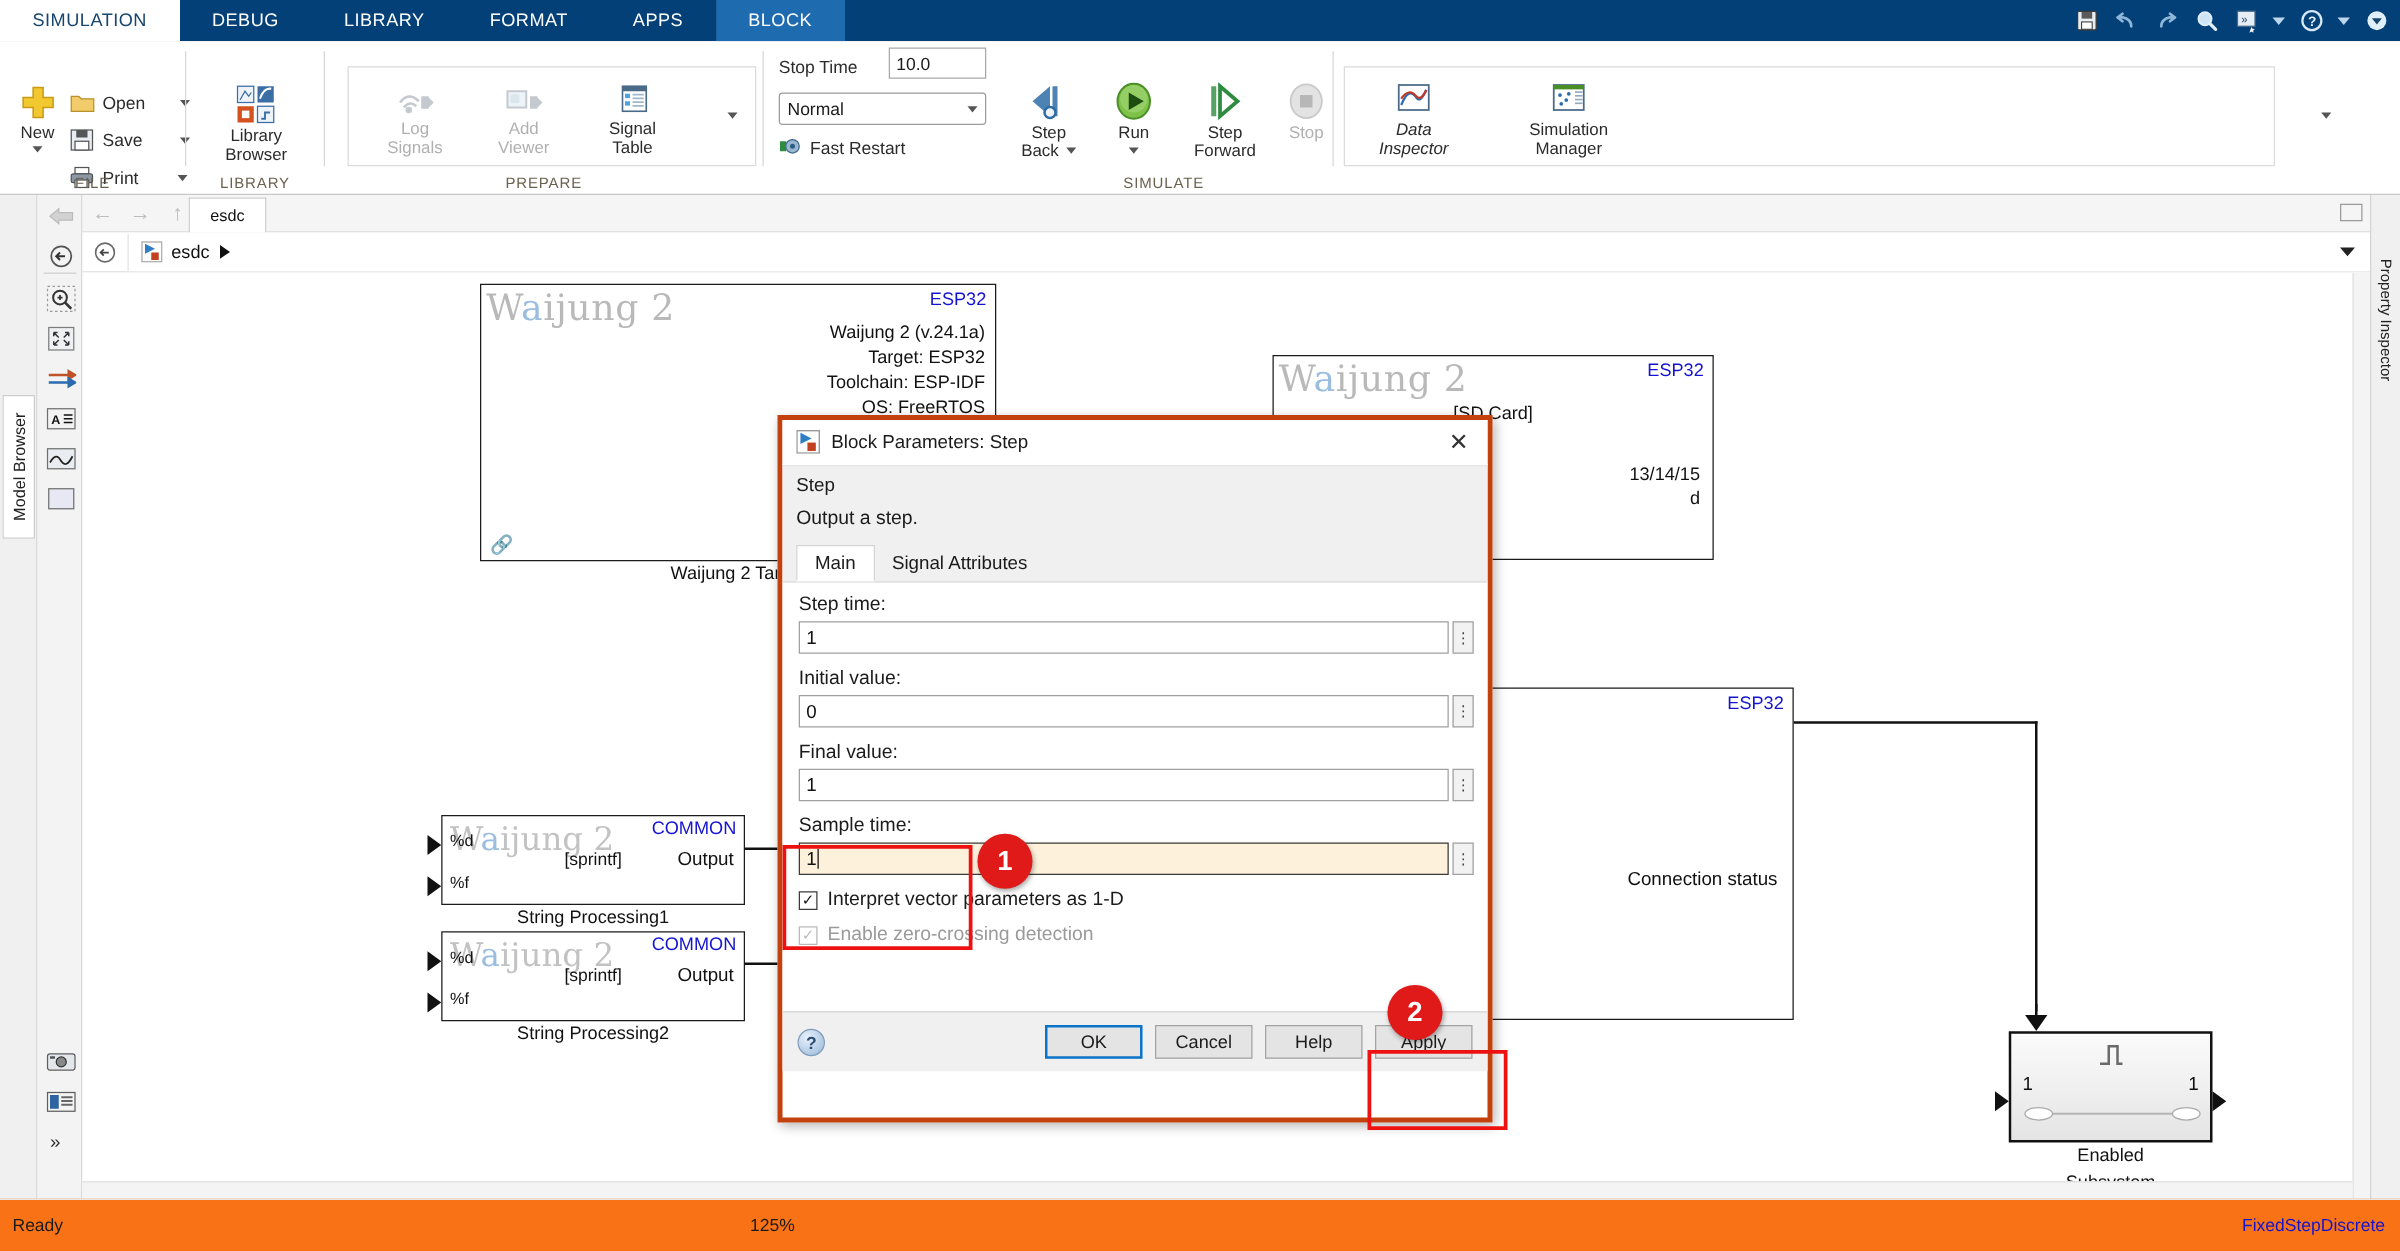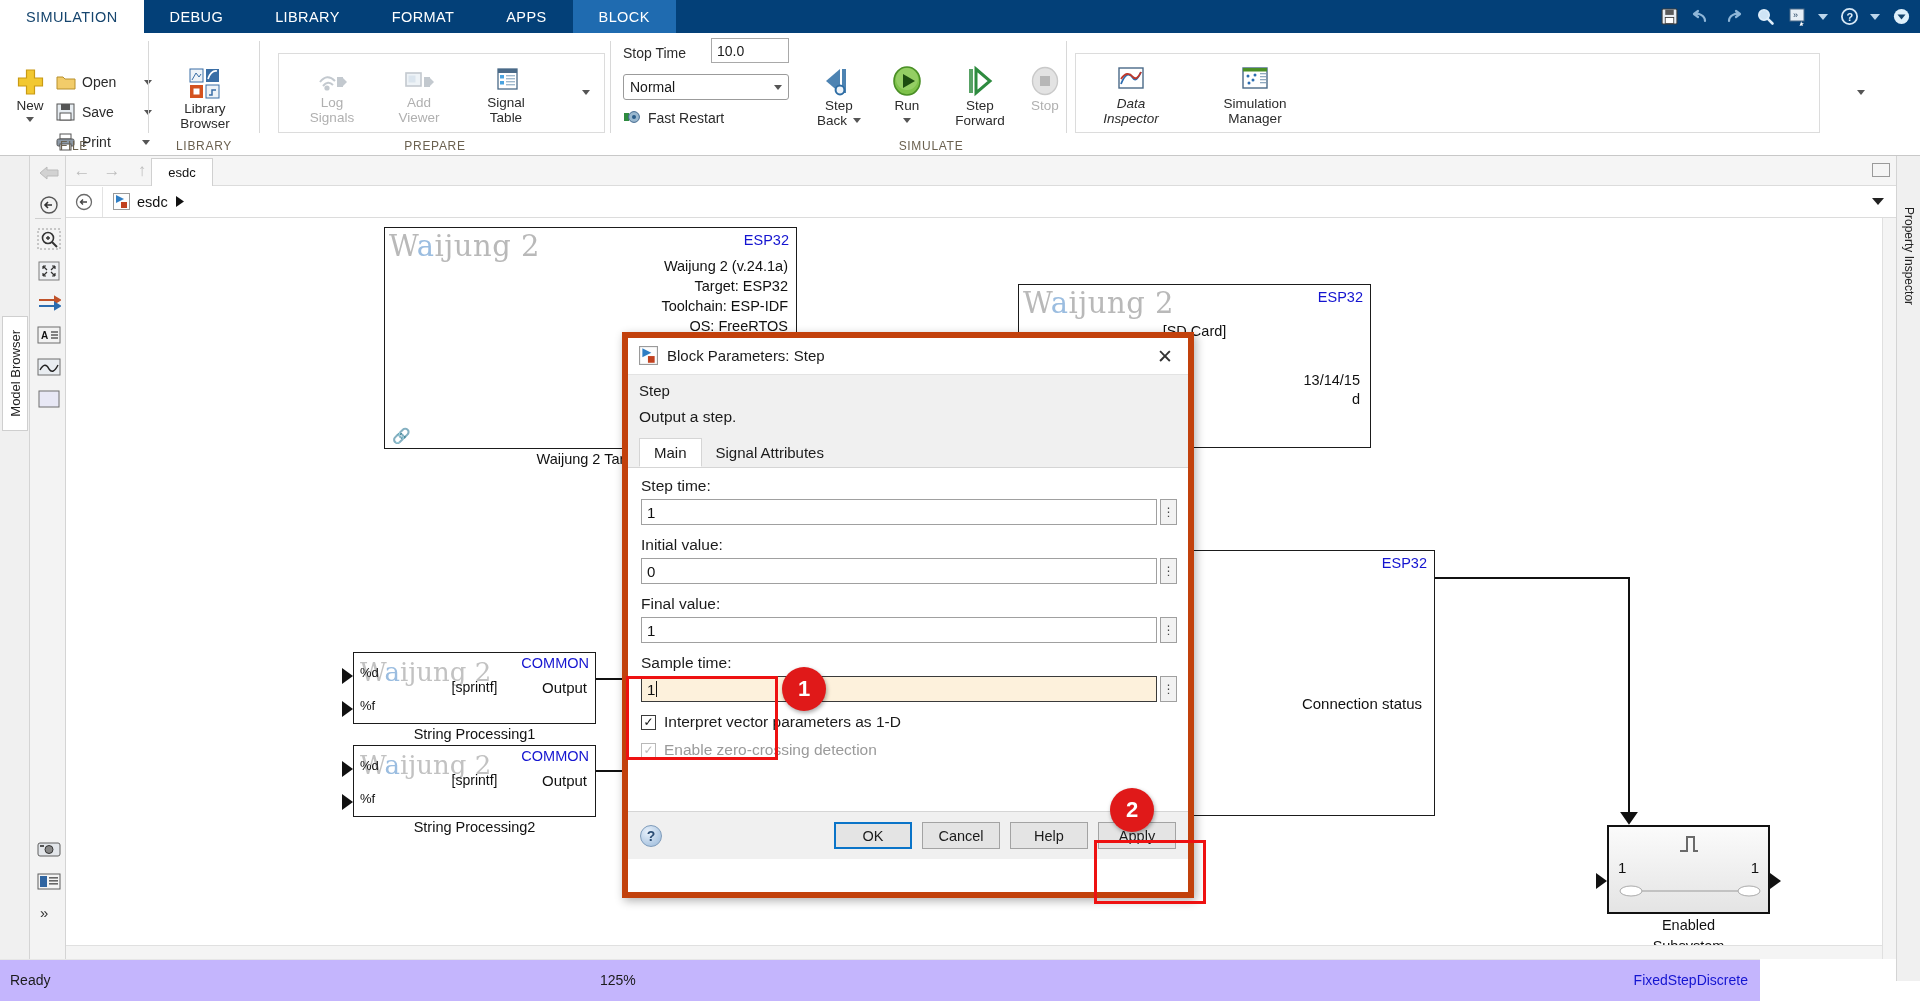--- a/index.html
+++ b/index.html
@@ -170,21 +170,21 @@
     position: absolute; width: 52px; height: 50px; background: #fff;
     border: 2px solid #111; outline: 4px solid #3ca0f0; outline-offset: 0px;
   }
   .enblk {
     position: absolute; background: linear-gradient(180deg,#fbfbfb,#e4e4e4);
     border: 2.2px solid #111;
   }
 
   
   .dialog {
-    position: absolute; background: #ffffff; border: 6px solid #c2410c;
+    position: absolute; background: #ffffff; border: 4px solid #c2410c;
     box-shadow: 2px 3px 9px rgba(0,0,0,.30);
   }
   .dlg-title {
     height: 36px; background: #ffffff; display: flex; align-items: center; gap: 9px; padding-left: 11px;
     border-bottom: 1px solid #ffffff;
   }
   .dlg-title .t { font-size: 15px; color: #1b1b1b; }
   .dlg-close {
     position: absolute; right: 6px; top: 5px; width: 34px; height: 26px;
     display: flex; align-items: center; justify-content: center; font-size: 19px; color: #333;
@@ -231,22 +231,22 @@
   
   .ann-box { position: absolute; border: 3.5px solid #ee1111; pointer-events: none; }
   .ann-bub {
     position: absolute; border-radius: 50%; background: #e01919; color: #fff;
     display: flex; align-items: center; justify-content: center;
     font-size: 22px; font-weight: bold; box-shadow: 1px 2px 4px rgba(0,0,0,.35);
   }
 
   
   .statusbar {
-    position: absolute; left: 0; bottom: 0; width: 1760px; height: 42px;
-    background: #c4b5fd; border-top: 1px solid #e6e6e6;
+    position: absolute; left: 0; bottom: 0; width: 1920px; height: 42px;
+    background: #f97316; border-top: 1px solid #e6e6e6;
   }
   .st-ready { position: absolute; left: 10px; top: 12px; font-size: 14px; color: #1b1b1b; }
   .st-zoom { position: absolute; left: 600px; top: 12px; font-size: 14px; color: #1b1b1b; }
   .st-solver { position: absolute; right: 12px; top: 12px; font-size: 14px; color: #1414d0; }
 </style>
 </head>
 <body>
 
 <div id="app">
 

